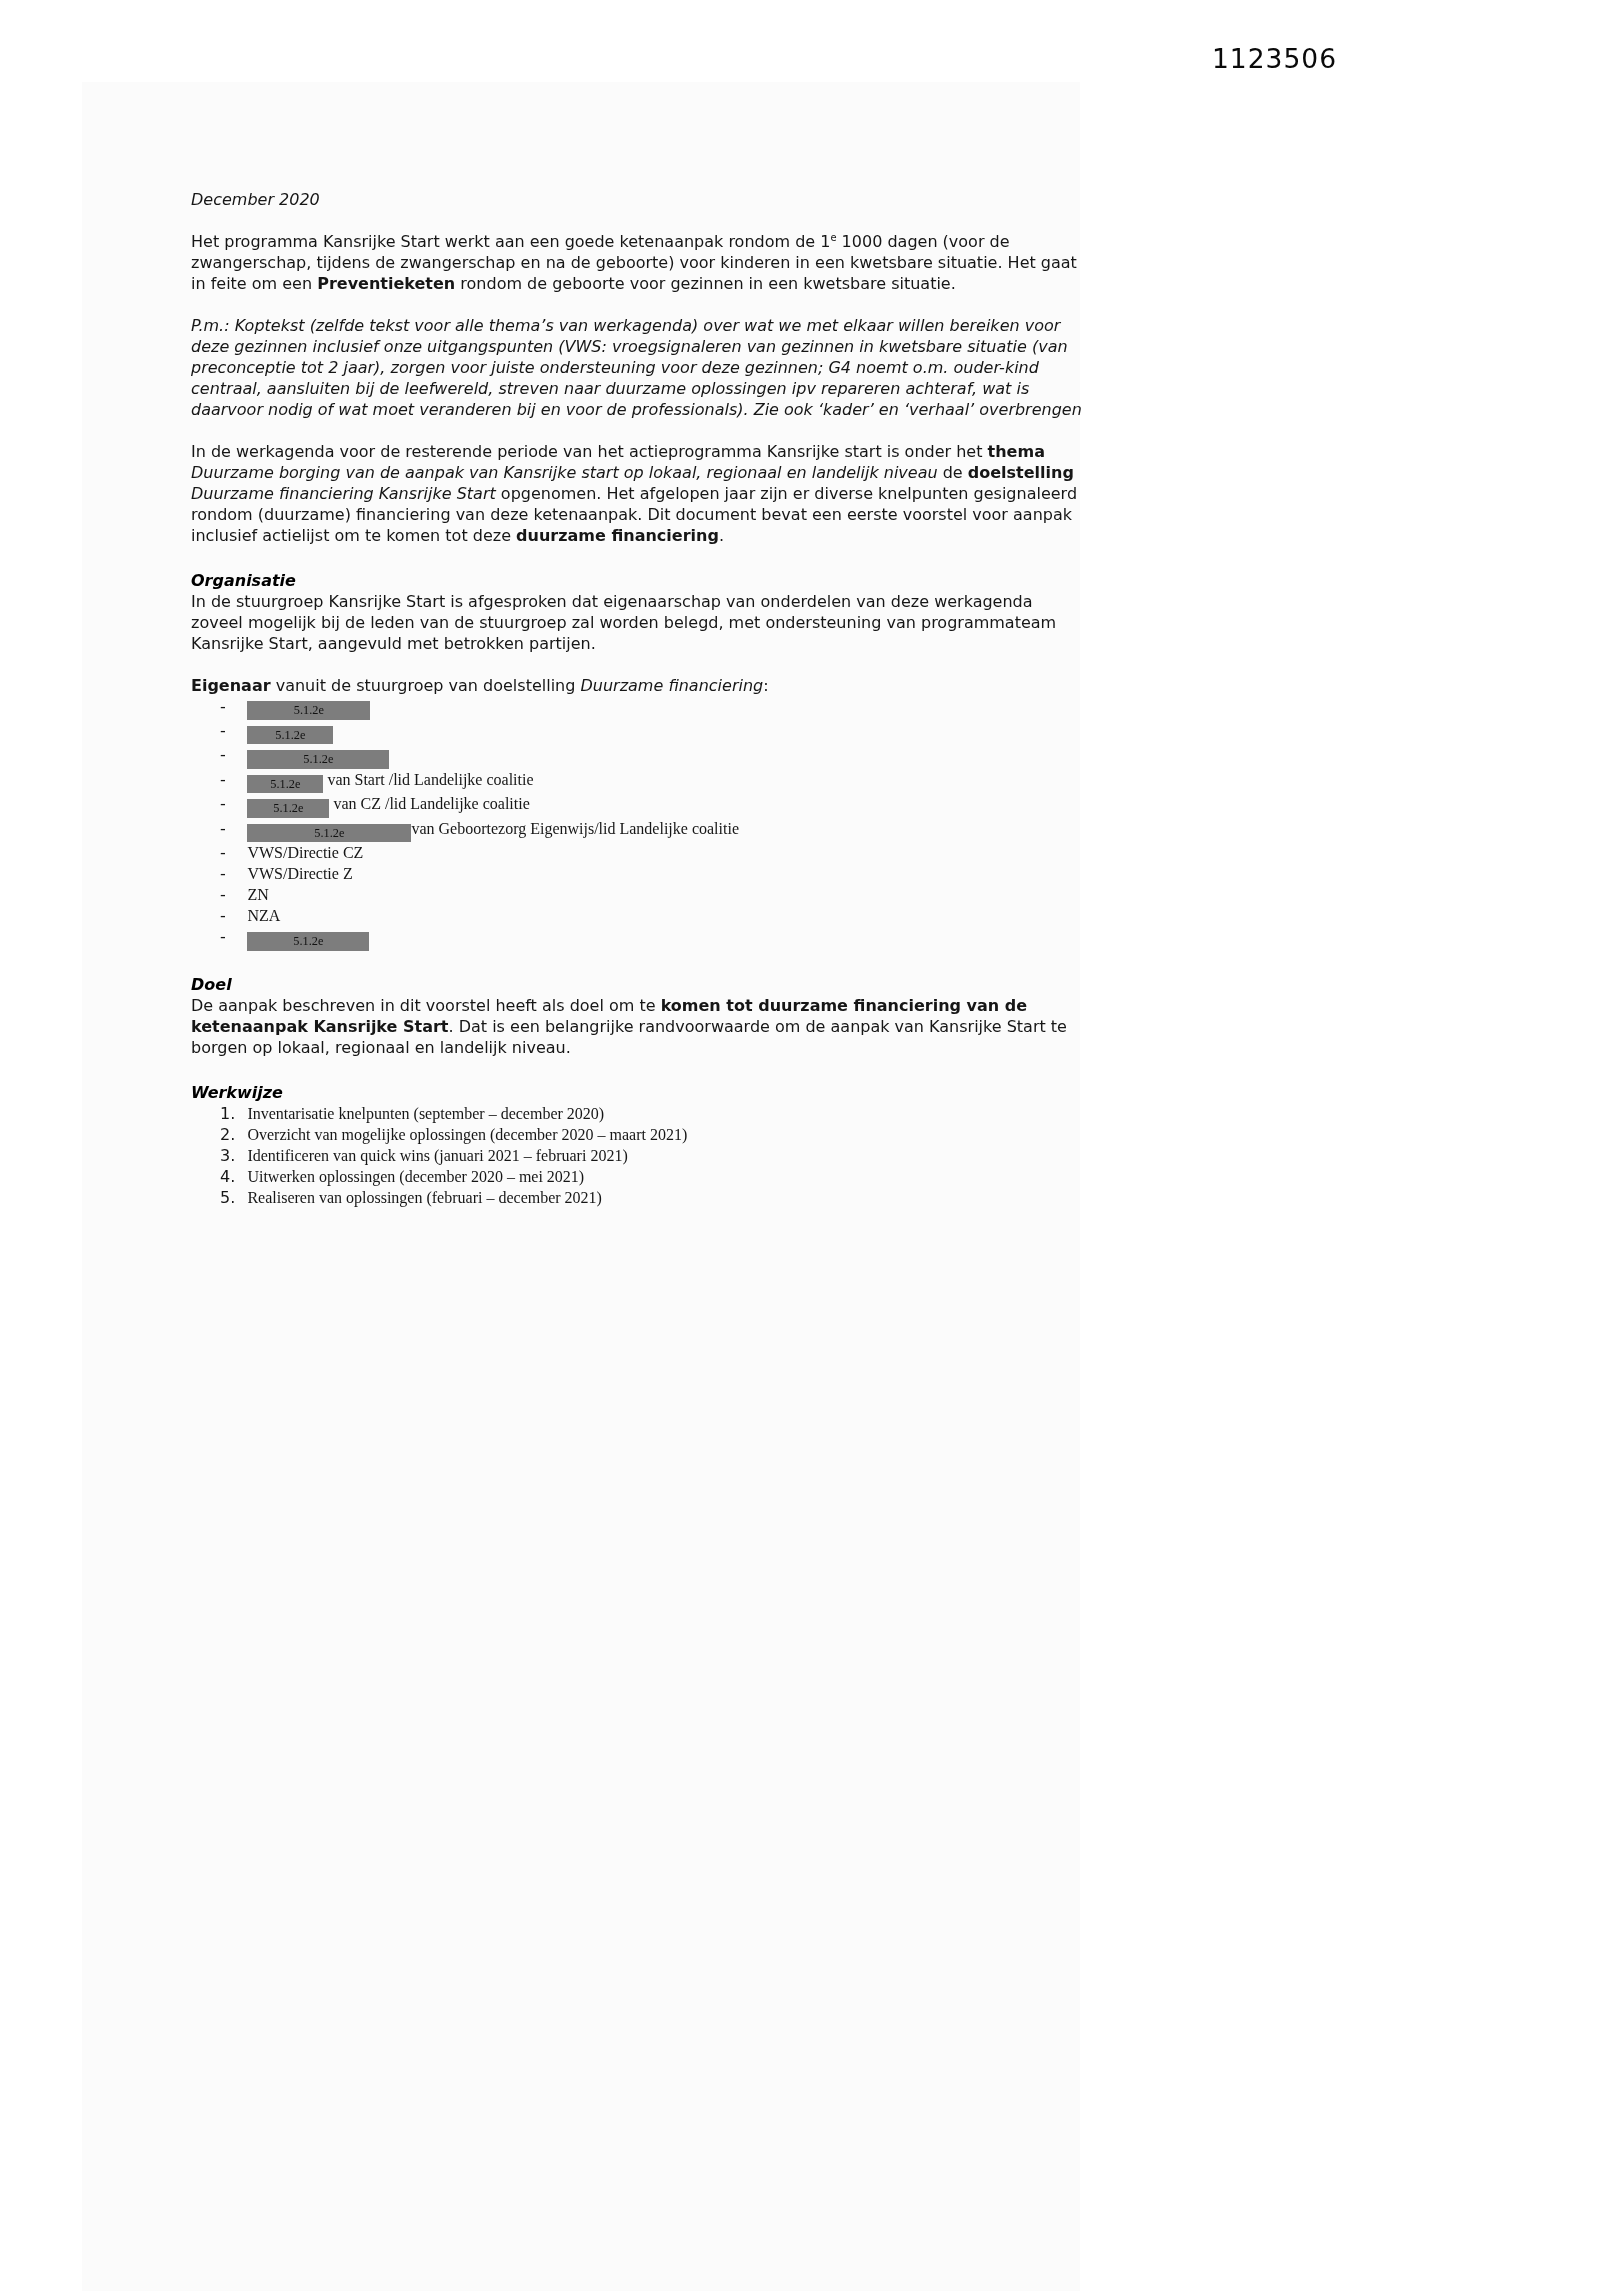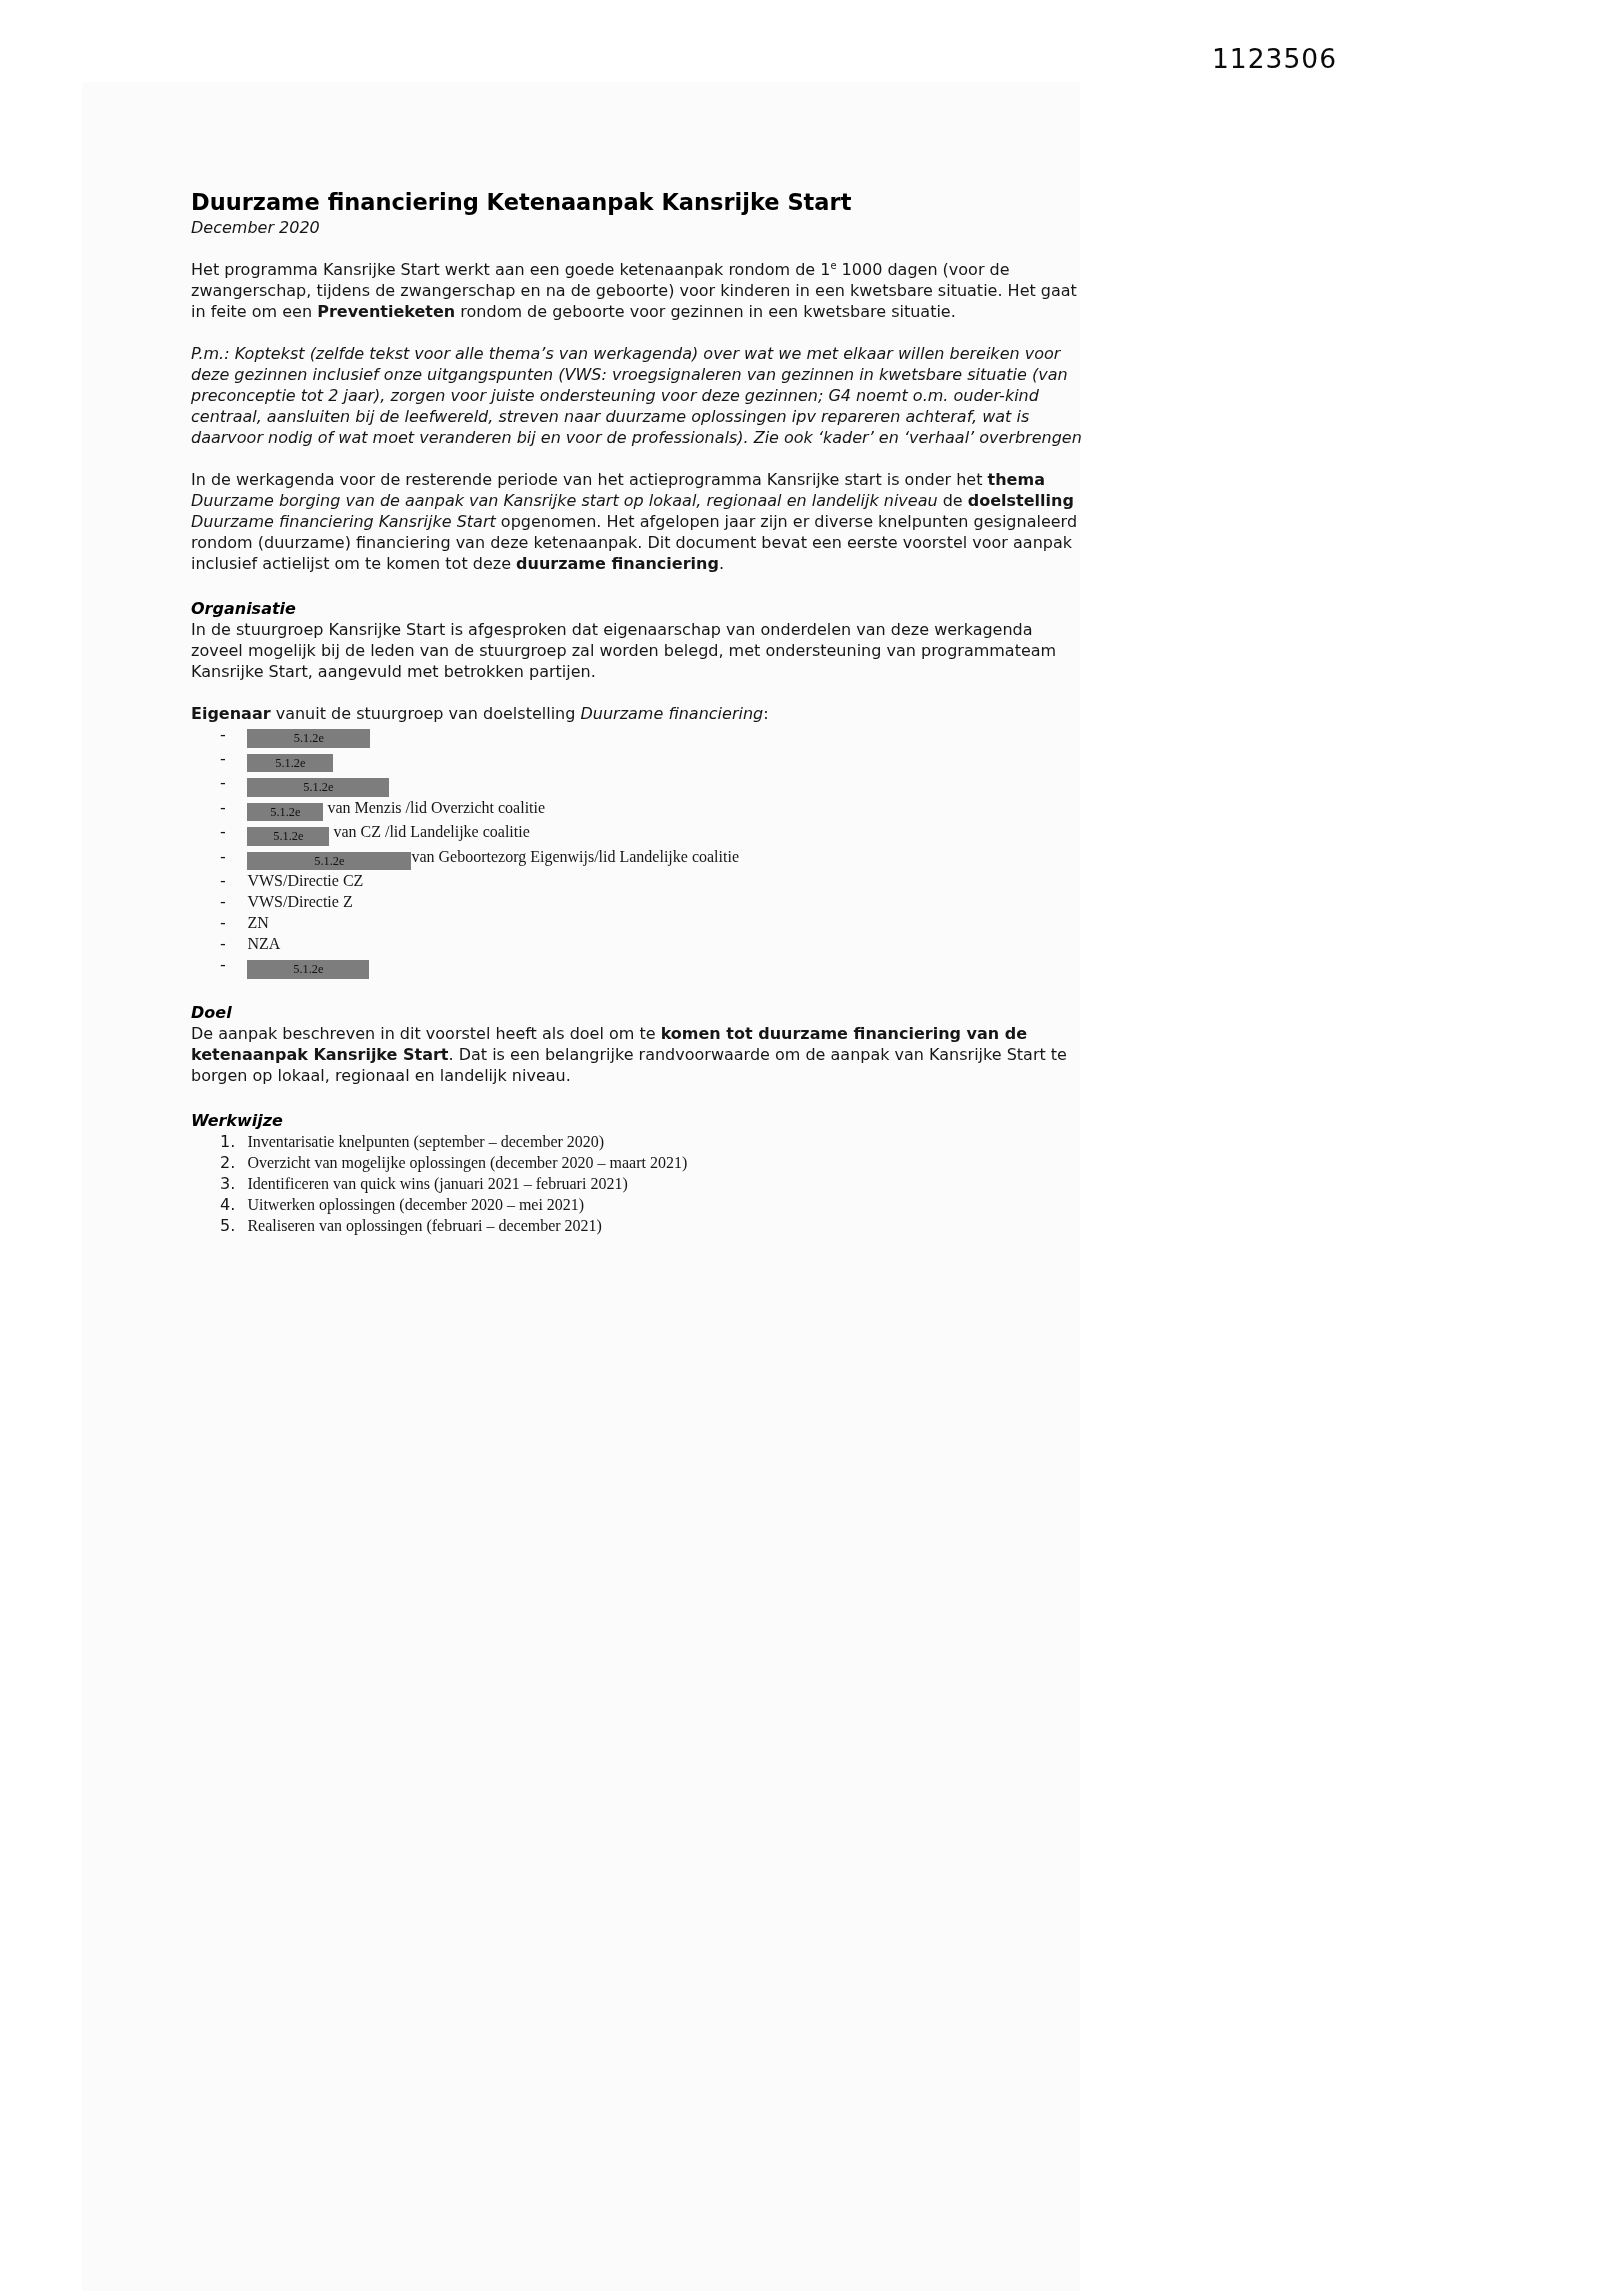--- a/index.html
+++ b/index.html
@@ -76,21 +76,20 @@
 </style>
 </head>
 <body>
 
 <div class="scan-bg"></div>
 
 <div class="doc-number">1123506</div>
 
 <div class="content">
 
-  <h1 class="title">Duurzame financiering Ketenaanpak Kansrijke Start</h1>
   <div class="date">December 2020</div>
 
   <section>
     <p class="para"><span>Het programma Kansrijke Start werkt aan een goede ketenaanpak rondom de 1</span><sup>e</sup><span> 1000 dagen (voor de zwangerschap, tijdens de zwangerschap en na de geboorte) voor kinderen in een kwetsbare situatie. Het gaat in feite om een </span><span class="b">Preventieketen</span><span> rondom de geboorte voor gezinnen in een kwetsbare situatie.</span></p>
     <p class="para"><span class="i">P.m.: Koptekst (zelfde tekst voor alle thema’s van werkagenda) over wat we met elkaar willen bereiken voor deze gezinnen inclusief onze uitgangspunten (VWS: vroegsignaleren van gezinnen in kwetsbare situatie (van preconceptie tot 2 jaar), zorgen voor juiste ondersteuning voor deze gezinnen; G4 noemt o.m. ouder-kind centraal, aansluiten bij de leefwereld, streven naar duurzame oplossingen ipv repareren achteraf, wat is daarvoor nodig of wat moet veranderen bij en voor de professionals). Zie ook ‘kader’ en ‘verhaal’ overbrengen</span></p>
     <p class="para"><span>In de werkagenda voor de resterende periode van het actieprogramma Kansrijke start is onder het </span><span class="b">thema</span><span> </span><span class="i">Duurzame borging van de aanpak van Kansrijke start op lokaal, regionaal en landelijk niveau</span><span> de </span><span class="b">doelstelling</span><span> </span><span class="i">Duurzame financiering Kansrijke Start</span><span> opgenomen. Het afgelopen jaar zijn er diverse knelpunten gesignaleerd rondom (duurzame) financiering van deze ketenaanpak. Dit document bevat een eerste voorstel voor aanpak inclusief actielijst om te komen tot deze </span><span class="b">duurzame financiering</span><span>.</span></p>
   </section>
 
   <section>
     <h2 class="heading">Organisatie</h2>
@@ -106,21 +105,21 @@
           <span class="li-text"><span class="redact" style="width: 86px;">5.1.2e</span></span>
         </div>
         <div class="li">
           <span class="marker">-</span>
           <span class="li-text"><span class="redact" style="width: 142px;">5.1.2e</span></span>
         </div>
       </div>
     <div class="list">
         <div class="li">
           <span class="marker">-</span>
-          <span class="li-text"><span class="redact" style="width: 76px;">5.1.2e</span><span> van Menzis /lid Overzicht coalitie</span></span>
+          <span class="li-text"><span class="redact" style="width: 76px;">5.1.2e</span><span> van Start /lid Landelijke coalitie</span></span>
         </div>
         <div class="li">
           <span class="marker">-</span>
           <span class="li-text"><span class="redact" style="width: 82px;">5.1.2e</span><span> van CZ /lid Landelijke coalitie</span></span>
         </div>
         <div class="li">
           <span class="marker">-</span>
           <span class="li-text"><span class="redact" style="width: 164px;">5.1.2e</span><span>van Geboortezorg Eigenwijs/lid Landelijke coalitie</span></span>
         </div>
         <div class="li">

